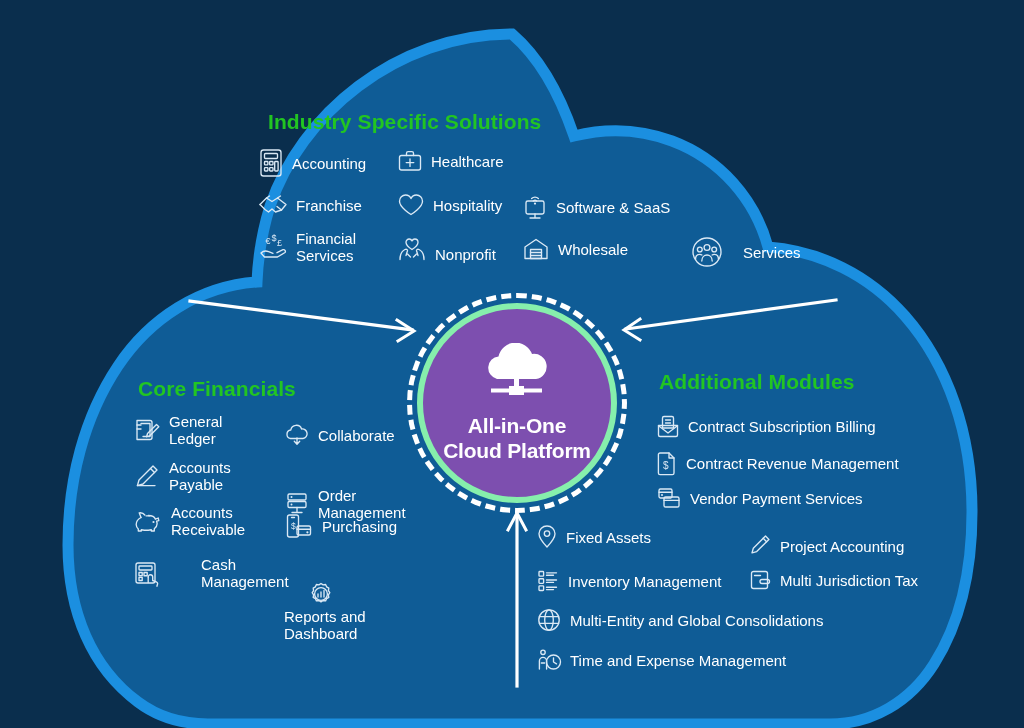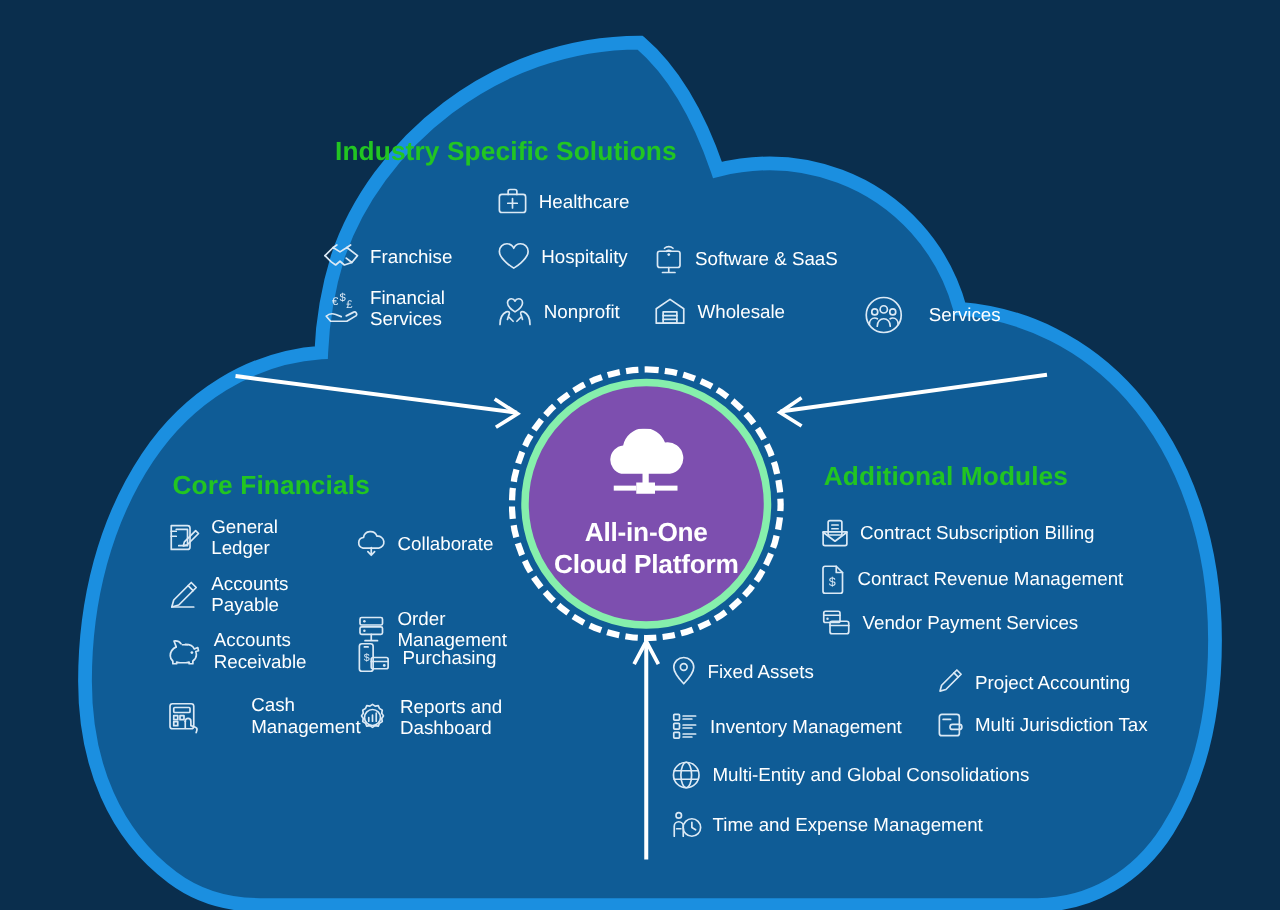--- a/index.html
+++ b/index.html
@@ -123,20 +123,34 @@
       <polyline points="640,319 624,330, 640,340" stroke-width="3"></polyline>
       <line x1="517" y1="686" x2="517" y2="515"></line>
       <polyline points="508,530 517,513 526,530" stroke-width="3"></polyline>
     </g>
   </svg>
 
   <div class="layer">
 
     <div class="heading" id="h-industry">Industry Specific Solutions</div>
 
+    <div class="item" style="left:258px;top:148px;">
+      <span class="ico">
+        <svg class="gl" width="26" height="30" viewBox="0 0 26 30">
+          <rect class="st" x="3" y="2" width="20" height="26" rx="2.5"></rect>
+          <rect class="st" x="6.5" y="5.5" width="13" height="5" rx="1"></rect>
+          <rect class="st" x="6.5" y="13.5" width="3.4" height="3.4" rx="0.7"></rect>
+          <rect class="st" x="11.6" y="13.5" width="3.4" height="3.4" rx="0.7"></rect>
+          <rect class="st" x="16.7" y="13.5" width="3.4" height="9.5" rx="0.7"></rect>
+          <rect class="st" x="6.5" y="19.6" width="3.4" height="3.4" rx="0.7"></rect>
+          <rect class="st" x="11.6" y="19.6" width="3.4" height="3.4" rx="0.7"></rect>
+        </svg>
+      </span>
+      <span class="lbl">Accounting</span>
+    </div>
 
     <div class="item" style="left:397px;top:148px;">
       <span class="ico">
         <svg class="gl" width="26" height="26" viewBox="0 0 26 26">
           <rect class="st" x="2.5" y="7.5" width="21" height="14.5" rx="2"></rect>
           <path class="st" d="M9.5 7.5 V5.2 a1.6 1.6 0 0 1 1.6 -1.6 h3.8 a1.6 1.6 0 0 1 1.6 1.6 V7.5"></path>
           <path class="st" d="M13 10.8 v7.6 M9.2 14.6 h7.6"></path>
         </svg>
       </span>
       <span class="lbl">Healthcare</span>
@@ -181,21 +195,21 @@
           <path class="st" d="M3 21 C5 19 8 18.6 10.6 19.6 L15 21.3 M3 21 L6.5 25 h13 l7.5 -4.5 a1.8 1.8 0 0 0 -2 -2.8 l-6 3"></path>
           <text x="7.5" y="12" font-size="9" fill="#dbe9f5" font-family="'Liberation Sans',sans-serif">€</text>
           <text x="13.5" y="9" font-size="9" fill="#dbe9f5" font-family="'Liberation Sans',sans-serif">$</text>
           <text x="19" y="14" font-size="9" fill="#dbe9f5" font-family="'Liberation Sans',sans-serif">£</text>
         </svg>
       </span>
       <span class="lbl">Financial
 Services</span>
     </div>
 
-    <div class="item" style="left:397px;top:235px;">
+    <div class="item" style="left:397px;top:235px;align-items:flex-end;">
       <span class="ico">
         <svg class="gl" width="30" height="28" viewBox="0 0 30 28">
           <path class="st" d="M15 14.5 C15 14.5 9 10.8 9 7.3 C9 5.4 10.5 4 12.2 4 C13.4 4 14.5 4.8 15 5.9 C15.5 4.8 16.6 4 17.8 4 C19.5 4 21 5.4 21 7.3 C21 10.8 15 14.5 15 14.5 Z"></path>
           <path class="st" d="M3 24.5 C3 20 5 16 8 14.5 C9.5 13.8 10.8 14.6 10.4 16 L9 20.5"></path>
           <path class="st" d="M27 24.5 C27 20 25 16 22 14.5 C20.5 13.8 19.2 14.6 19.6 16 L21 20.5"></path>
           <path class="st" d="M10.5 19 L13.5 22 M19.5 19 L16.5 22"></path>
         </svg>
       </span>
       <span class="lbl">Nonprofit</span>
     </div>
@@ -313,21 +327,21 @@
           <rect class="st" x="11" y="13.5" width="3.2" height="3.2"></rect>
           <rect class="st" x="6" y="18.3" width="3.2" height="3.2"></rect>
           <path class="st" d="M15.2 18 c0 -1.3 1 -2.3 2.2 -2.3 c1.3 0 2.3 1 2.3 2.3 v3.5 l3.6 1.3 c1 0.4 1.5 1.4 1.2 2.4 l-0.6 2"></path>
           <path class="st" d="M15.2 18 v5.5"></path>
         </svg>
       </span>
       <span class="lbl">Cash
 Management</span>
     </div>
 
-    <div class="item two" style="left:284px;top:557px;">
+    <div class="item two" style="left:284px;top:580px;flex-direction:column;">
       <span class="ico">
         <svg class="gl" width="28" height="28" viewBox="0 0 28 28">
           <path class="st" d="M14 3.5 l2.1 1.4 2.5 -0.4 1 2.3 2.2 1.3 -0.4 2.5 1.4 2.1 -1.4 2.1 0.4 2.5 -2.2 1.3 -1 2.3 -2.5 -0.4 -2.1 1.4 -2.1 -1.4 -2.5 0.4 -1 -2.3 -2.2 -1.3 0.4 -2.5 -1.4 -2.1 1.4 -2.1 -0.4 -2.5 2.2 -1.3 1 -2.3 2.5 0.4 Z"></path>
           <circle class="st" cx="14" cy="14" r="6.4"></circle>
           <path class="st" d="M11 17 v-3 M14 17 v-5 M17 17 v-6.5"></path>
         </svg>
       </span>
       <span class="lbl">Reports and
 Dashboard</span>
     </div>

